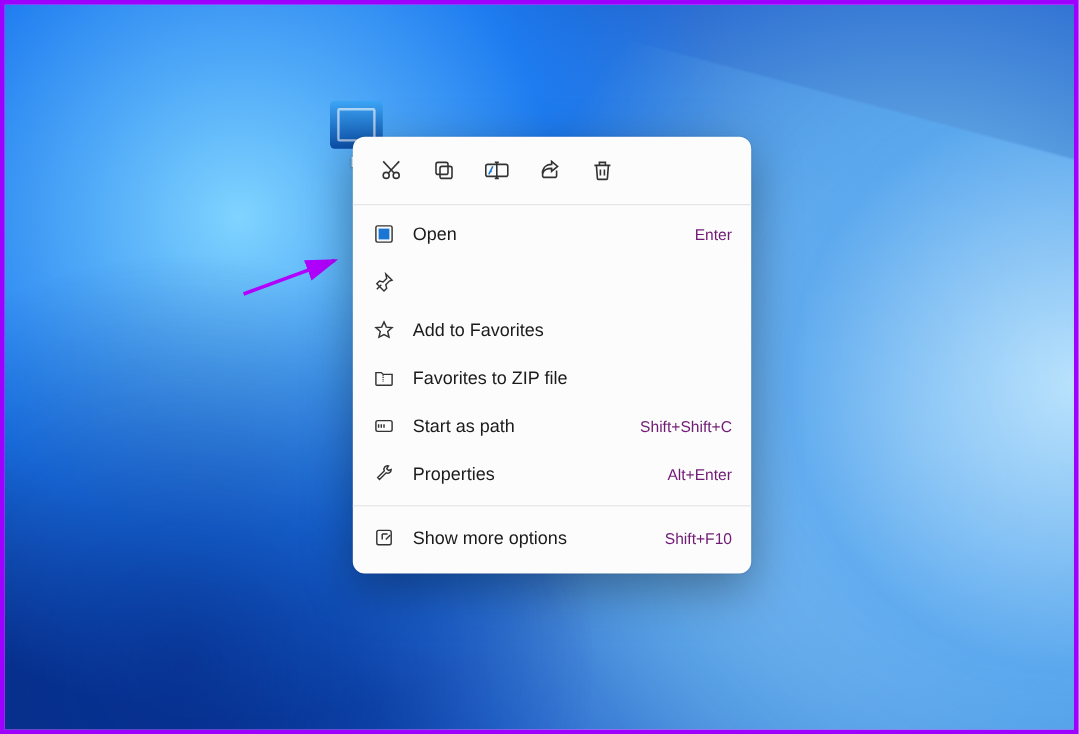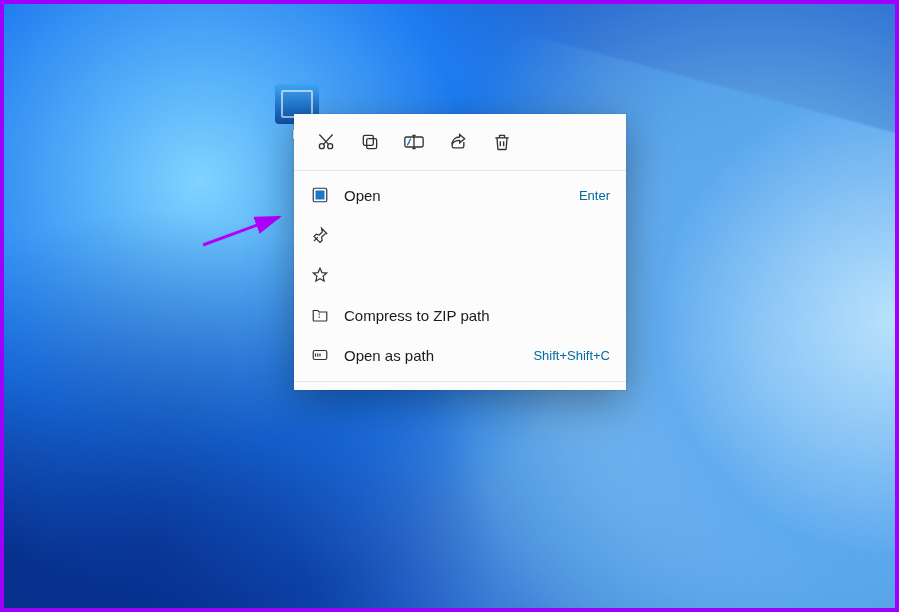--- a/index.html
+++ b/index.html
@@ -76,21 +76,21 @@
   pointer-events: none;
 }
 
 
 .menu {
   position: absolute;
   left: 290px;
   top: 110px;
   width: 332px;
   background: #fcfcfc;
-  border-radius: 0;
+  border-radius: 10px;
   box-shadow: 0 12px 40px rgba(0,0,0,0.35), 0 0 0 1px rgba(0,0,0,0.05);
   display: flex;
   flex-direction: column;
   padding-bottom: 6px;
 }
 .menu .toolbar {
   display: flex;
   gap: 8px;
   padding: 10px 14px;
   border-bottom: 1px solid #e5e5e5;
@@ -128,21 +128,21 @@
   align-items:center;
   justify-content:center;
 }
 .menu .item .label {
   flex: 1 1 auto;
   font-size: 15px;
   color: #1b1b1b;
 }
 .menu .item .short {
   font-size: 13px;
-  color: #0369a1;
+  color: #701a75;
 }
 svg { display:block; }
 </style>
 </head>
 <body>
 
 <div class="frame">
   <div class="bloom b1"></div>
   <div class="bloom b2"></div>
   <div class="bloom b3"></div>
@@ -232,43 +232,66 @@
         </span>
         <span class="short"></span>
       </div>
 
       <div class="item">
         <span class="icon">
           <svg width="18" height="18" viewBox="0 0 24 24" fill="none" stroke="currentColor" stroke-width="1.6">
             <path d="M12 3 l2.6 5.8 6.4 .6 -4.9 4.3 1.5 6.3 L12 17 l-5.6 3 1.5-6.3 L3 9.4 l6.4-.6 Z"></path>
           </svg>
         </span>
+        <span class="label">Add to Favorites</span>
         <span class="short"></span>
       </div>
 
       <div class="item">
         <span class="icon">
           <svg width="18" height="18" viewBox="0 0 24 24" fill="none" stroke="currentColor" stroke-width="1.6">
             <path d="M3 6 h6 l2 2 h10 v11 a1 1 0 0 1-1 1 H4 a1 1 0 0 1-1-1 Z"></path>
             <path d="M11 9 v1 M11 11 v1 M11 13 v1 M11 15 v1"></path>
           </svg>
         </span>
-        <span class="label">Compress to ZIP path</span>
+        <span class="label">Favorites to ZIP file</span>
         <span class="short"></span>
       </div>
 
       <div class="item">
         <span class="icon">
           <svg width="18" height="18" viewBox="0 0 24 24" fill="none" stroke="currentColor" stroke-width="1.6">
             <rect x="3" y="6" width="18" height="12" rx="2"></rect>
             <path d="M6 10 v4 M9 10 v4 M12 10 v4"></path>
           </svg>
         </span>
-        <span class="label">Open as path</span>
+        <span class="label">Start as path</span>
         <span class="short">Shift+Shift+C</span>
       </div>
 
+      <div class="item">
+        <span class="icon">
+          <svg width="18" height="18" viewBox="0 0 24 24" fill="none" stroke="currentColor" stroke-width="1.6">
+            <path d="M20 7 a4 4 0 0 1 -5.6 3.7 L7 18 l-2 -2 7.3-7.4 A4 4 0 0 1 17 3 l-2 3 2 2 Z"></path>
+          </svg>
+        </span>
+        <span class="label">Properties</span>
+        <span class="short">Alt+Enter</span>
+      </div>
     </div>
 
     <div class="divider"></div>
 
+    <div class="group">
+      <div class="item">
+        <span class="icon">
+          <svg width="18" height="18" viewBox="0 0 24 24" fill="none" stroke="currentColor" stroke-width="1.6">
+            <rect x="4" y="4" width="16" height="16" rx="2"></rect>
+            <path d="M10 8 h6 M10 8 v6"></path>
+            <path d="M14 14 l5-5"></path>
+          </svg>
+        </span>
+        <span class="label">Show more options</span>
+        <span class="short">Shift+F10</span>
+      </div>
+    </div>
   </div>
 </div>
 
 </body></html>

